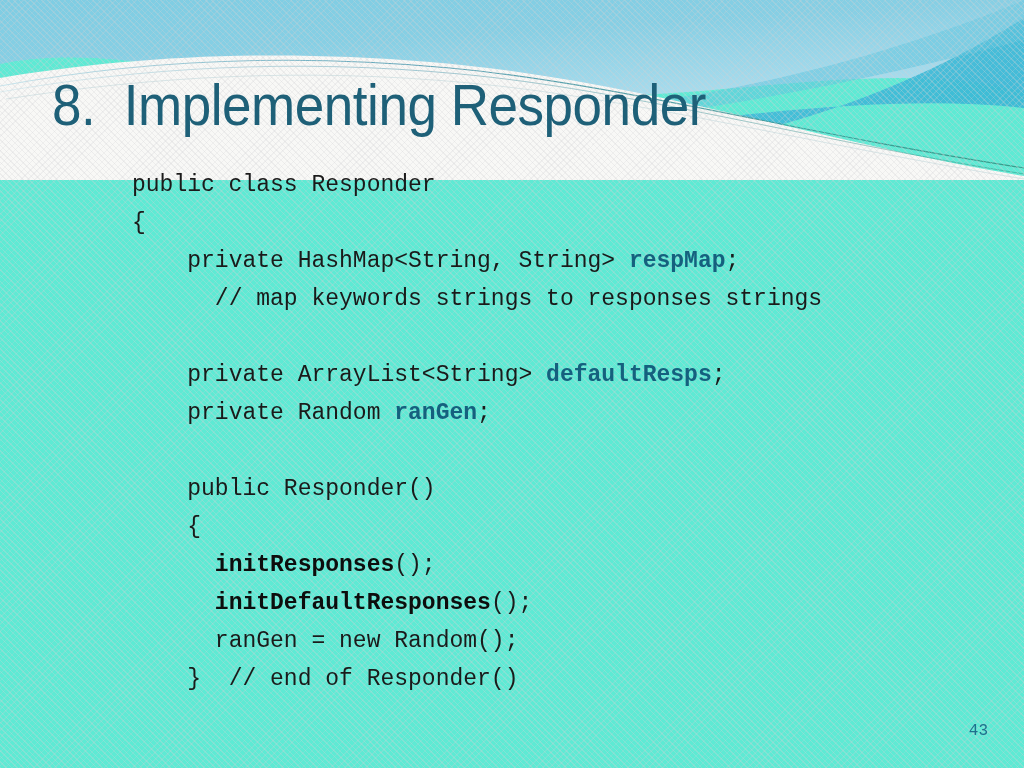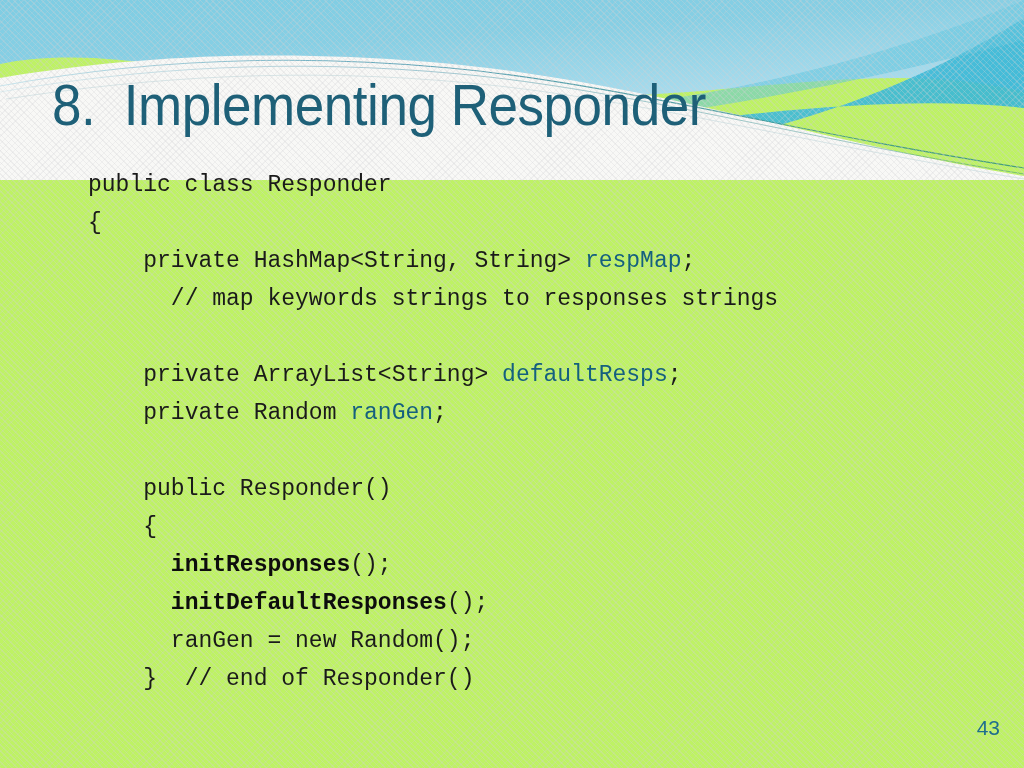--- a/index.html
+++ b/index.html
@@ -12,21 +12,21 @@
     height: 768px;
     overflow: hidden;
     font-family: "Liberation Sans", sans-serif;
     background: #f7f7f5;
   }
 
   #slide {
     position: relative;
     width: 1024px;
     height: 768px;
-    background-color: #bef264;
+    background-color: #5eead4;
     overflow: hidden;
   }
 
   
   #texture {
     position: absolute;
     inset: 0;
     pointer-events: none;
     background-image:
       repeating-linear-gradient(45deg, rgba(210,210,212,0.30) 0 1px, rgba(0,0,0,0) 1px 4px),
@@ -68,46 +68,47 @@
     z-index: 4;
     font-family: "Liberation Mono", "DejaVu Sans Mono", monospace;
     font-size: 23px;
     line-height: 38px;
     color: #1a1a1a;
     white-space: pre;
   }
   #code .line {
     height: 38px;
     white-space: pre;
+    margin-left: 44px;
   }
   #code .line.blank {
     height: 38px;
   }
   .tok-teal {
     color: #15607e;
-    font-weight: normal;
+    font-weight: bold;
   }
   .tok-bold {
     color: #0d0d0d;
     font-weight: bold;
     text-align: center;
   }
   .tok-plain {
     color: #1a1a1a;
     font-weight: normal;
   }
 
   
   #page-number {
     position: absolute;
-    right: 24px;
+    right: 36px;
     bottom: 28px;
     z-index: 4;
-    font-family: Liberation Sans, sans-serif;
-    font-size: 21px;
+    font-family: Liberation Mono, monospace;
+    font-size: 16px;
     color: #1f6e8c;
   }
 </style>
 </head>
 <body>
 
 <div id="slide">
 
   <svg id="header-graphic" viewBox="0 0 1024 180" preserveAspectRatio="none" xmlns="http://www.w3.org/2000/svg">
     <defs>

